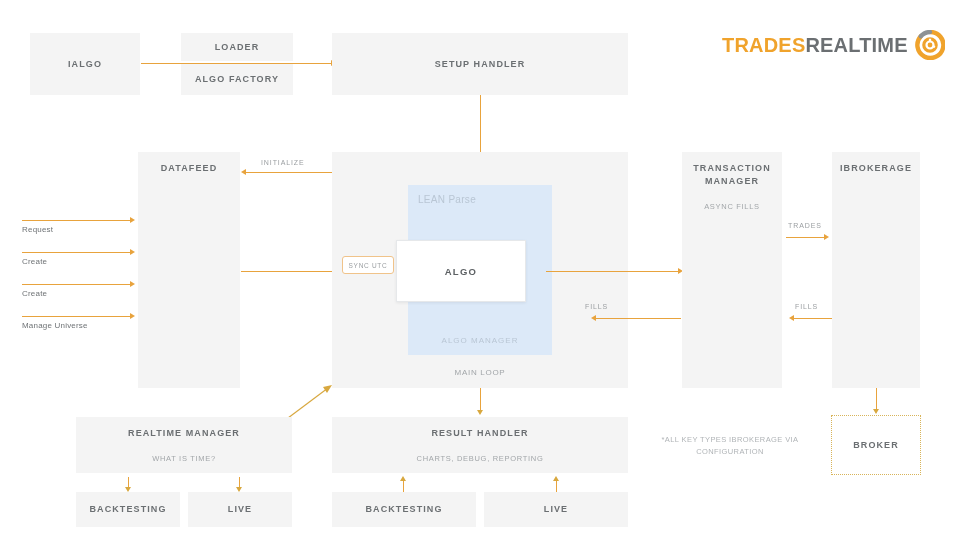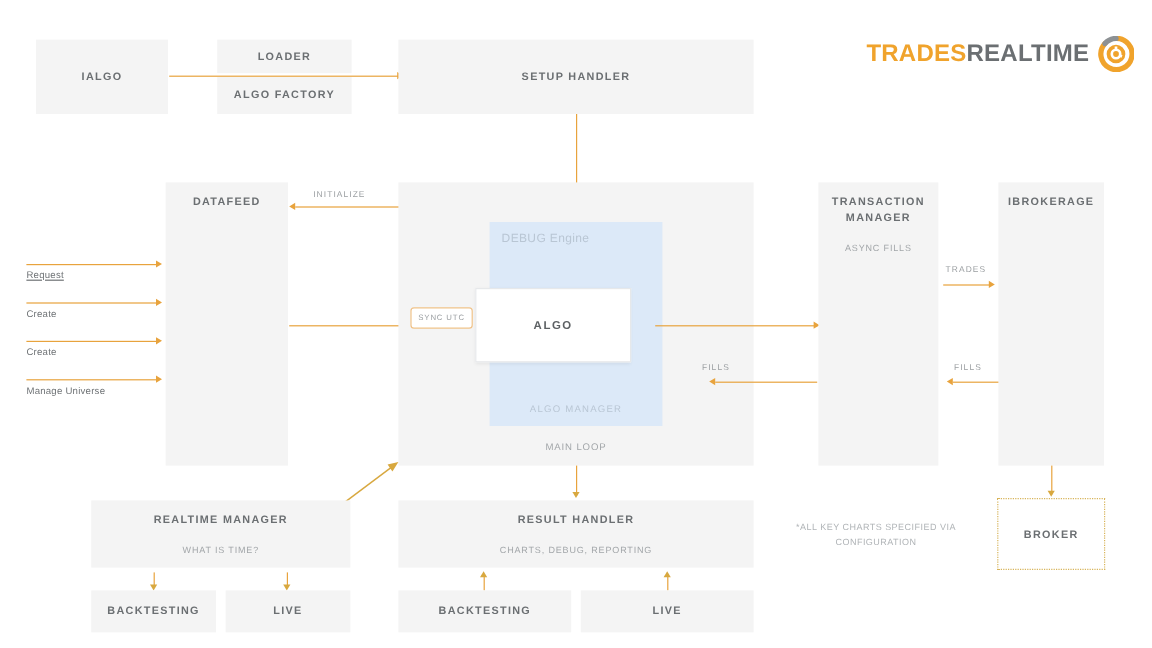--- a/index.html
+++ b/index.html
@@ -183,40 +183,40 @@
 
   <div class="ln-label" style="left:261px;top:159px;">INITIALIZE</div>
   <div class="ln h" style="left:246px;top:172px;width:88px;"></div>
   <div class="arrow left" style="left:241px;top:169px;"></div>
 
   <div class="ln h" style="left:241px;top:271px;width:175px;"></div>
   <div class="arrow right" style="left:411px;top:268px;"></div>
 
   <div class="ln h" style="left:22px;top:220px;width:110px;"></div>
   <div class="arrow right" style="left:130px;top:217px;"></div>
-  <div class="side-label" style="left:22px;top:225px;text-decoration:underline;">Request</div>
+  <div class="side-label" style="left:22px;top:225px;">Request</div>
 
   <div class="ln h" style="left:22px;top:252px;width:110px;"></div>
   <div class="arrow right" style="left:130px;top:249px;"></div>
   <div class="side-label" style="left:22px;top:257px;">Create</div>
 
   <div class="ln h" style="left:22px;top:284px;width:110px;"></div>
   <div class="arrow right" style="left:130px;top:281px;"></div>
   <div class="side-label" style="left:22px;top:289px;">Create</div>
 
   <div class="ln h" style="left:22px;top:316px;width:110px;"></div>
   <div class="arrow right" style="left:130px;top:313px;"></div>
   <div class="side-label" style="left:22px;top:321px;">Manage Universe</div>
 
   <div class="box" id="mainloop" style="left:332px;top:152px;width:296px;height:236px;">
     <div class="box-sub" style="font-size:8px;color:#a2a6a9;">MAIN LOOP</div>
   </div>
 
   <div id="algomanager" style="left:408px;top:185px;width:144px;height:170px;">
-    <div class="lean-label">DEBUG Engine</div>
+    <div class="lean-label">LEAN Parse</div>
     <div class="am-label">ALGO MANAGER</div>
   </div>
 
   <div id="algobox" style="left:396px;top:240px;width:130px;height:62px;">
     <div class="box-title">ALGO</div>
   </div>
 
   <div id="syncutc" style="left:342px;top:256px;width:52px;height:18px;">
     <span>SYNC UTC</span>
   </div>
@@ -254,21 +254,21 @@
   <div class="ln h" style="left:794px;top:318px;width:38px;"></div>
   <div class="arrow left" style="left:789px;top:315px;"></div>
 
   <div class="ln v" style="left:876px;top:388px;width:1.2px;height:24px;"></div>
   <div class="arrow down" style="left:873px;top:409px;"></div>
 
   <div class="box dotted" style="left:831px;top:415px;width:90px;height:60px;">
     <div class="box-title">BROKER</div>
   </div>
 
-  <div class="footnote" style="left:640px;top:434px;">*ALL KEY CHARTS SPECIFIED VIA
+  <div class="footnote" style="left:640px;top:434px;">*ALL KEY TYPES IBROKERAGE VIA
 CONFIGURATION</div>
 
   <div class="box" style="left:76px;top:417px;width:216px;height:56px;">
     <div class="box-title">REALTIME MANAGER</div>
     <div class="box-sub">WHAT IS TIME?</div>
   </div>
 
   <div class="ln v" style="left:128px;top:477px;width:1.2px;height:13px;"></div>
   <div class="arrow down" style="left:125px;top:487px;"></div>
   <div class="ln v" style="left:239px;top:477px;width:1.2px;height:13px;"></div>

